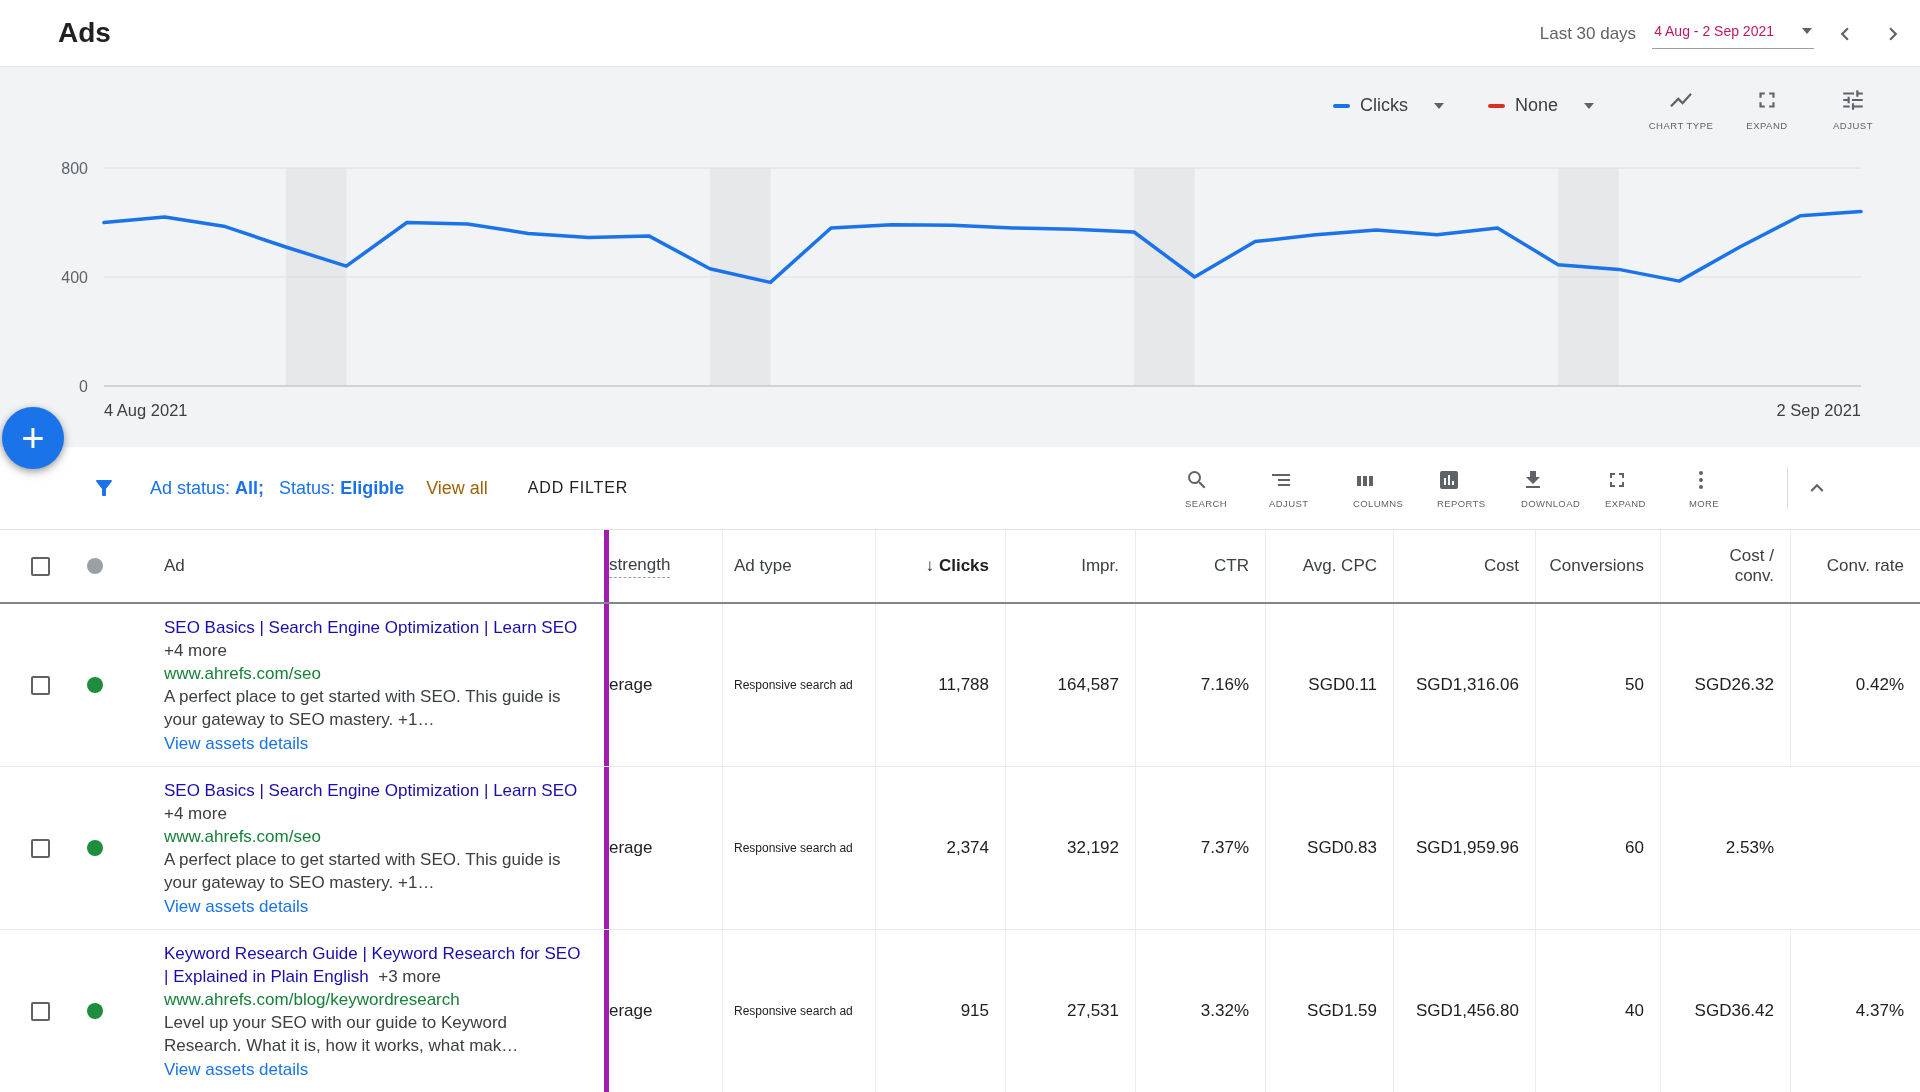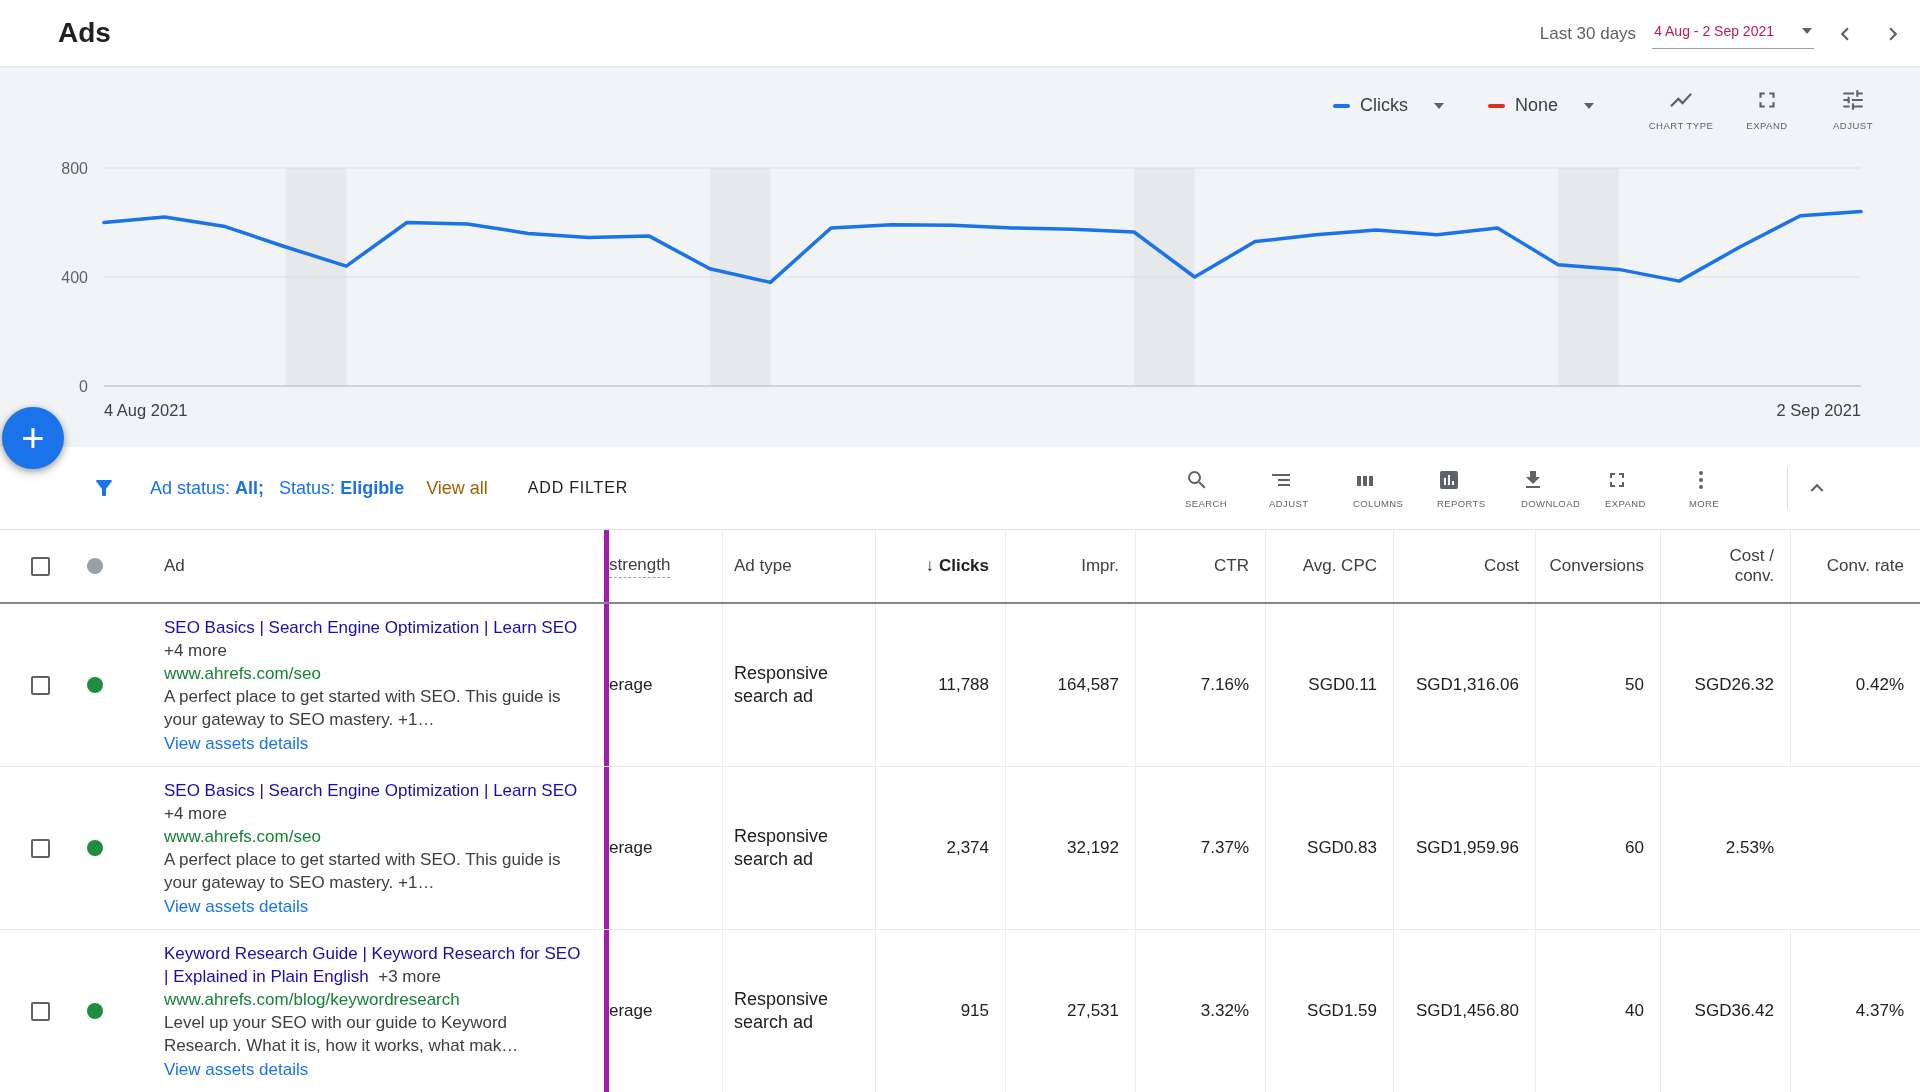--- a/index.html
+++ b/index.html
@@ -72,21 +72,21 @@
   .sort-arrow { font-size:17px; color:#202124; margin-right:5px; font-weight:bold; }
   .dashed { border-bottom:1px dashed #9aa0a6; padding-bottom:2px; }
 
   .ad-block { display:flex; flex-direction:column; line-height:23px; font-size:17px; padding-right:20px; }
   .ad-title { color:#1a0dab; cursor:pointer; }
   .ad-more { color:#3c4043; }
   .ad-url { color:#188038; }
   .ad-desc { color:#3c4043; }
   .ad-assets { color:#1a73e8; cursor:pointer; margin-top:1px; }
   .strength-txt { font-size:17px; color:#202124; }
-  .type-txt { font-size:18px; color:#202124; line-height:23px; }
+  .type-txt { font-size:12px; color:#202124; line-height:23px; }
 </style>
 </head>
 <body>
 
 <div class="app">
 
   <header class="topbar">
     <div class="page-title">Ads</div>
     <div class="topbar-right">
       <span class="range-label">Last 30 days</span>

